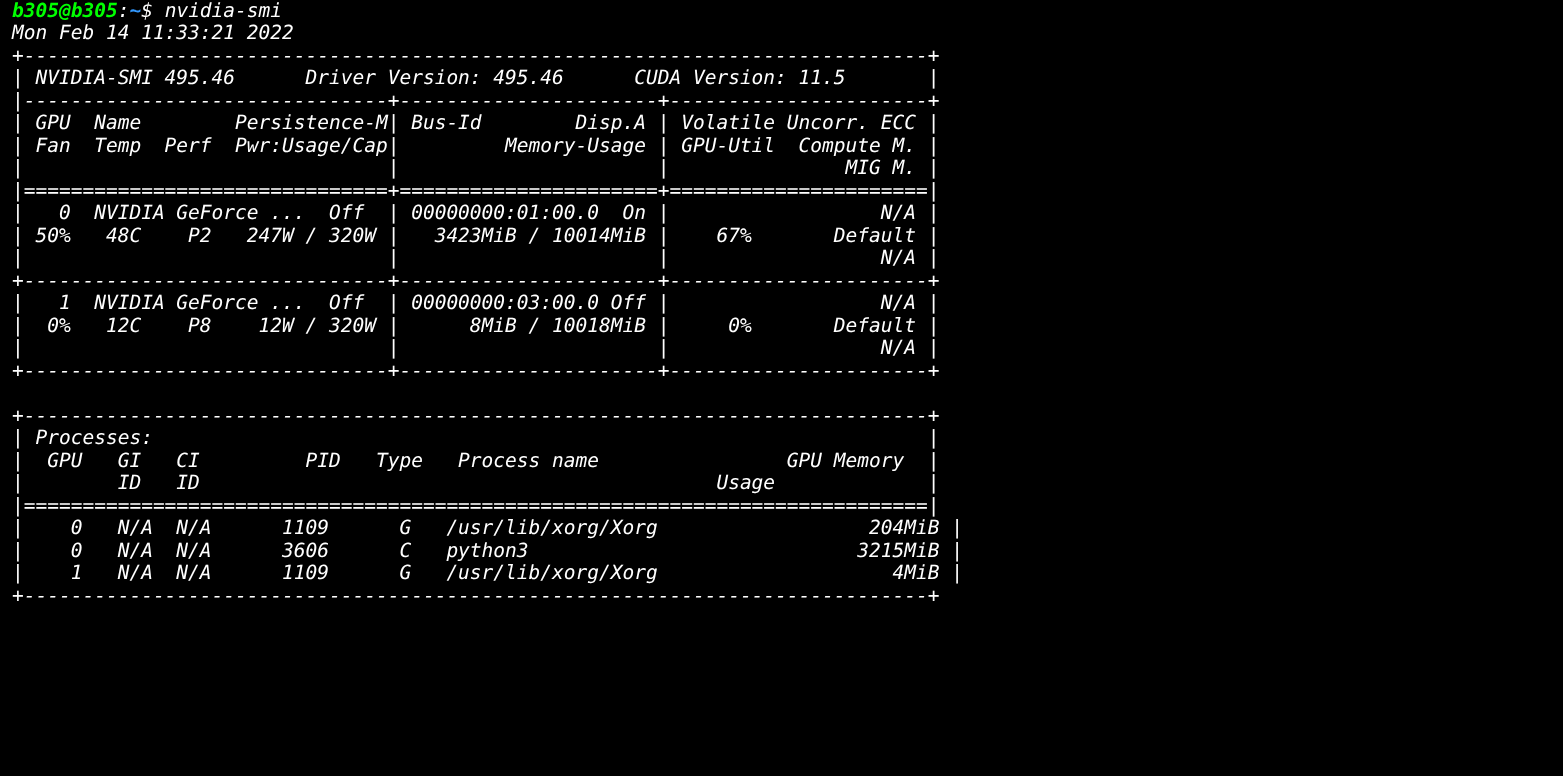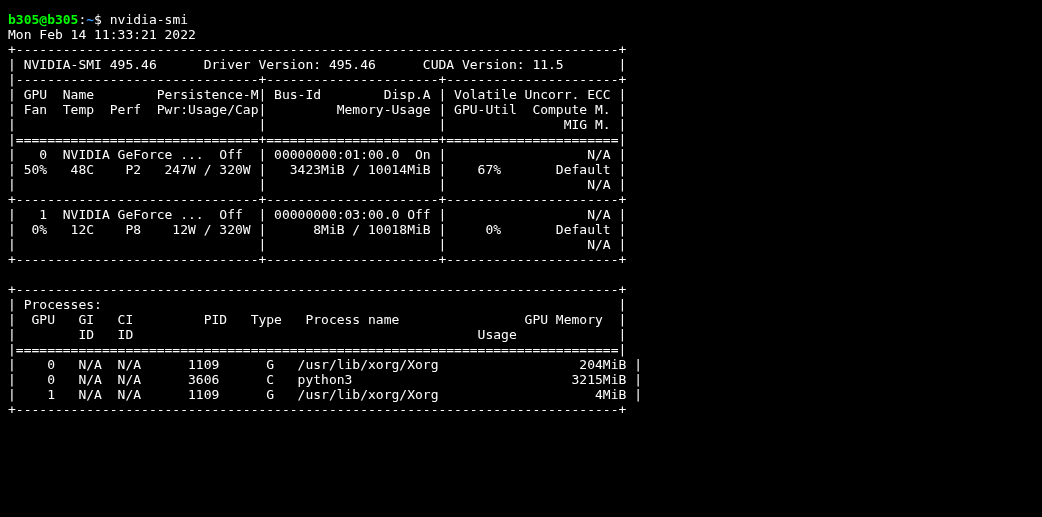--- a/index.html
+++ b/index.html
@@ -9,22 +9,23 @@
     color: #fff;
     font-family: "Consolas", "Menlo", "Courier New", monospace;
     font-size: 13px;
     line-height: 15px;
     width: 1042px;
     height: 517px;
     overflow: hidden;
   }
   pre {
     margin: 0;
-    padding: 12px 8px;
+    padding: 0 8px;
     white-space: pre;
+    font-style: italic;
   }
   .user   { color: #00ff00; font-weight: bold; }
   .host   { color: #00ff00; font-weight: bold; }
   .colon  { color: #ffffff; }
   .tilde  { color: #3399ff; font-weight: bold; }
   .dollar { color: #ffffff; }
 </style>
 </head>
 <body>
 

